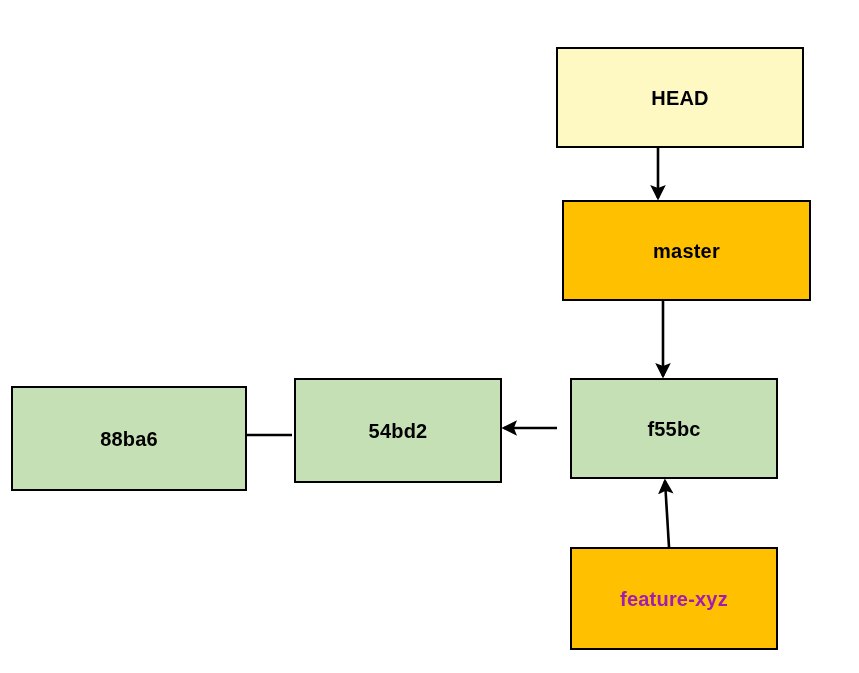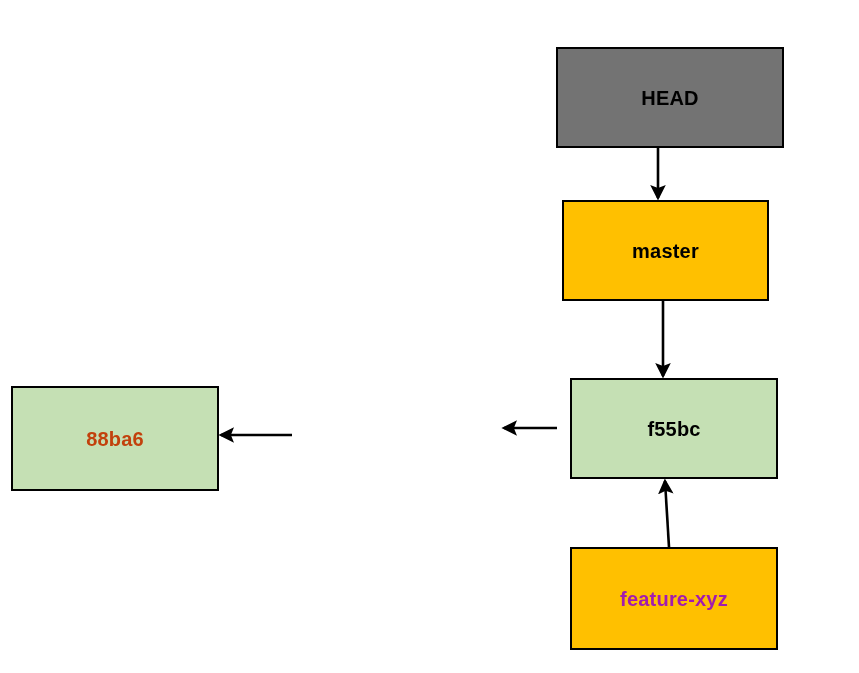--- a/index.html
+++ b/index.html
@@ -57,34 +57,37 @@
     </defs>
     <g id="edges-group">
         <line x1="658" y1="148" x2="658" y2="198" stroke="#000000" stroke-width="2.6" marker-end="url(#arrowhead)"></line>
         <line x1="663" y1="301" x2="663" y2="376" stroke="#000000" stroke-width="2.6" marker-end="url(#arrowhead)"></line>
         <line x1="557" y1="428" x2="504" y2="428" stroke="#000000" stroke-width="2.6" marker-end="url(#arrowhead)"></line>
         <line x1="292" y1="435" x2="221" y2="435" stroke="#000000" stroke-width="2.6" marker-end="url(#arrowhead)"></line>
         <line x1="669" y1="547" x2="665" y2="481" stroke="#000000" stroke-width="2.6" marker-end="url(#arrowhead)"></line>
       </g>
   </svg>
 
-  <div class="node" id="node-head" style="left: 556px; top: 47px; width: 228px; height: 101px; background: #737373; border-color: rgb(0, 0, 0); color: rgb(0, 0, 0);">
+  <div class="node" id="node-head" style="left: 556px; top: 47px; width: 248px; height: 101px; background: #fef9c3; border-color: rgb(0, 0, 0); color: rgb(0, 0, 0);">
     <span class="node-label">HEAD</span>
   </div>
 
-  <div class="node" id="node-master" style="left: 562px; top: 200px; width: 207px; height: 101px; background: rgb(255, 192, 0); border-color: rgb(0, 0, 0); color: rgb(0, 0, 0);">
+  <div class="node" id="node-master" style="left: 562px; top: 200px; width: 249px; height: 101px; background: rgb(255, 192, 0); border-color: rgb(0, 0, 0); color: rgb(0, 0, 0);">
     <span class="node-label">master</span>
   </div>
 
   <div class="node" id="node-f55bc" style="left: 558px; top: 378px; width: 208px; height: 101px; background: rgb(197, 224, 180); border-color: rgb(0, 0, 0); color: rgb(0, 0, 0); margin-left: 12px;">
     <span class="node-label">f55bc</span>
   </div>
 
+  <div class="node" id="node-54bd2" style="left: 294px; top: 378px; width: 208px; height: 105px; background: rgb(197, 224, 180); border-color: rgb(0, 0, 0); color: rgb(0, 0, 0);">
+    <span class="node-label">54bd2</span>
+  </div>
 
-  <div class="node" id="node-88ba6" style="left: 11px; top: 386px; width: 208px; height: 105px; background: rgb(197, 224, 180); border-color: rgb(0, 0, 0); color: #c2410c;">
+  <div class="node" id="node-88ba6" style="left: 11px; top: 386px; width: 236px; height: 105px; background: rgb(197, 224, 180); border-color: rgb(0, 0, 0); color: #000000;">
     <span class="node-label">88ba6</span>
   </div>
 
   <div class="node" id="node-feature-xyz" style="left: 570px; top: 547px; width: 208px; height: 103px; background: rgb(255, 192, 0); border-color: rgb(0, 0, 0); color: #a21caf;">
     <span class="node-label">feature-xyz</span>
   </div>
 
 </div>
 
 </body></html>

